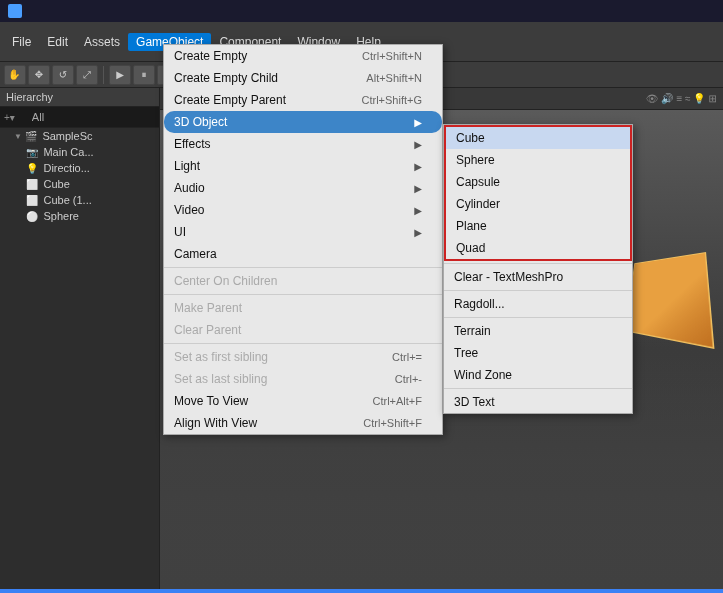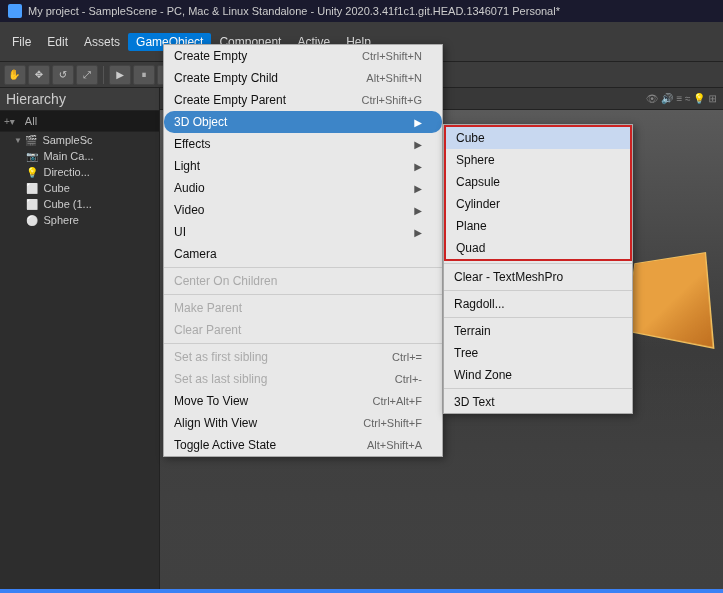--- a/index.html
+++ b/index.html
@@ -81,36 +81,37 @@
     .hierarchy-panel {
       width: 160px;
       background: #2d2d2d;
       border-right: 1px solid #222;
       display: flex;
       flex-direction: column;
     }
     .panel-header {
       background: #3c3c3c;
       padding: 3px 6px;
-      font-size: 14px;
+      font-size: 11px;
       color: #ccc;
       border-bottom: 1px solid #222;
       display: flex;
       align-items: center;
       gap: 4px;
     }
     .panel-search {
       background: #1a1a1a;
       border: none;
       border-bottom: 1px solid #222;
       padding: 2px 6px;
       color: #aaa;
       font-size: 11px;
       width: 100%;
       outline: none;
+      margin-left: 7px;
     }
     .hierarchy-item {
       padding: 2px 6px;
       color: #ccc;
       font-size: 11px;
       cursor: pointer;
       display: flex;
       align-items: center;
       gap: 3px;
     }
@@ -227,30 +228,29 @@
       align-items: center;
       white-space: nowrap;
     }
     .submenu-separator { height: 1px; background: #ccc; margin: 2px 0; }
   </style>
 </head>
 <body>
 
 <div class="title-bar">
   <div class="title-bar-icon"></div>
-  <span class="title-text">My project - SampleScene - PC, Mac &amp; Linux Standalone - Unity 2020.3.41f1c1.git.HEAD.1346071 Personal*</span>
 </div>
 
 <div class="menu-bar">
   <div class="menu-item">File</div>
   <div class="menu-item">Edit</div>
   <div class="menu-item">Assets</div>
   <div class="menu-item active">GameObject</div>
   <div class="menu-item">Component</div>
-  <div class="menu-item">Active</div>
+  <div class="menu-item">Window</div>
   <div class="menu-item">Help</div>
 </div>
 
 <div class="toolbar">
   <div class="toolbar-btn">✋</div>
   <div class="toolbar-btn">✥</div>
   <div class="toolbar-btn">↺</div>
   <div class="toolbar-btn">⤢</div>
   <div class="toolbar-separator"></div>
   <div class="toolbar-btn">▶</div>
@@ -401,24 +401,20 @@
       <span>Move To View</span>
       <span class="dropdown-shortcut">Ctrl+Alt+F</span>
     </div>
 
     <div class="dropdown-item">
       <span>Align With View</span>
       <span class="dropdown-shortcut">Ctrl+Shift+F</span>
     </div>
 
 
-    <div class="dropdown-item">
-      <span>Toggle Active State</span>
-      <span class="dropdown-shortcut">Alt+Shift+A</span>
-    </div>
   </div>
 
   <div class="submenu">
 
     <div style="border:2px solid #cc2222;margin:0;">
       <div class="submenu-item" style="background:#c8d8f0;">
         <span>Cube</span>
       </div>
       <div class="submenu-item">
         <span>Sphere</span>

